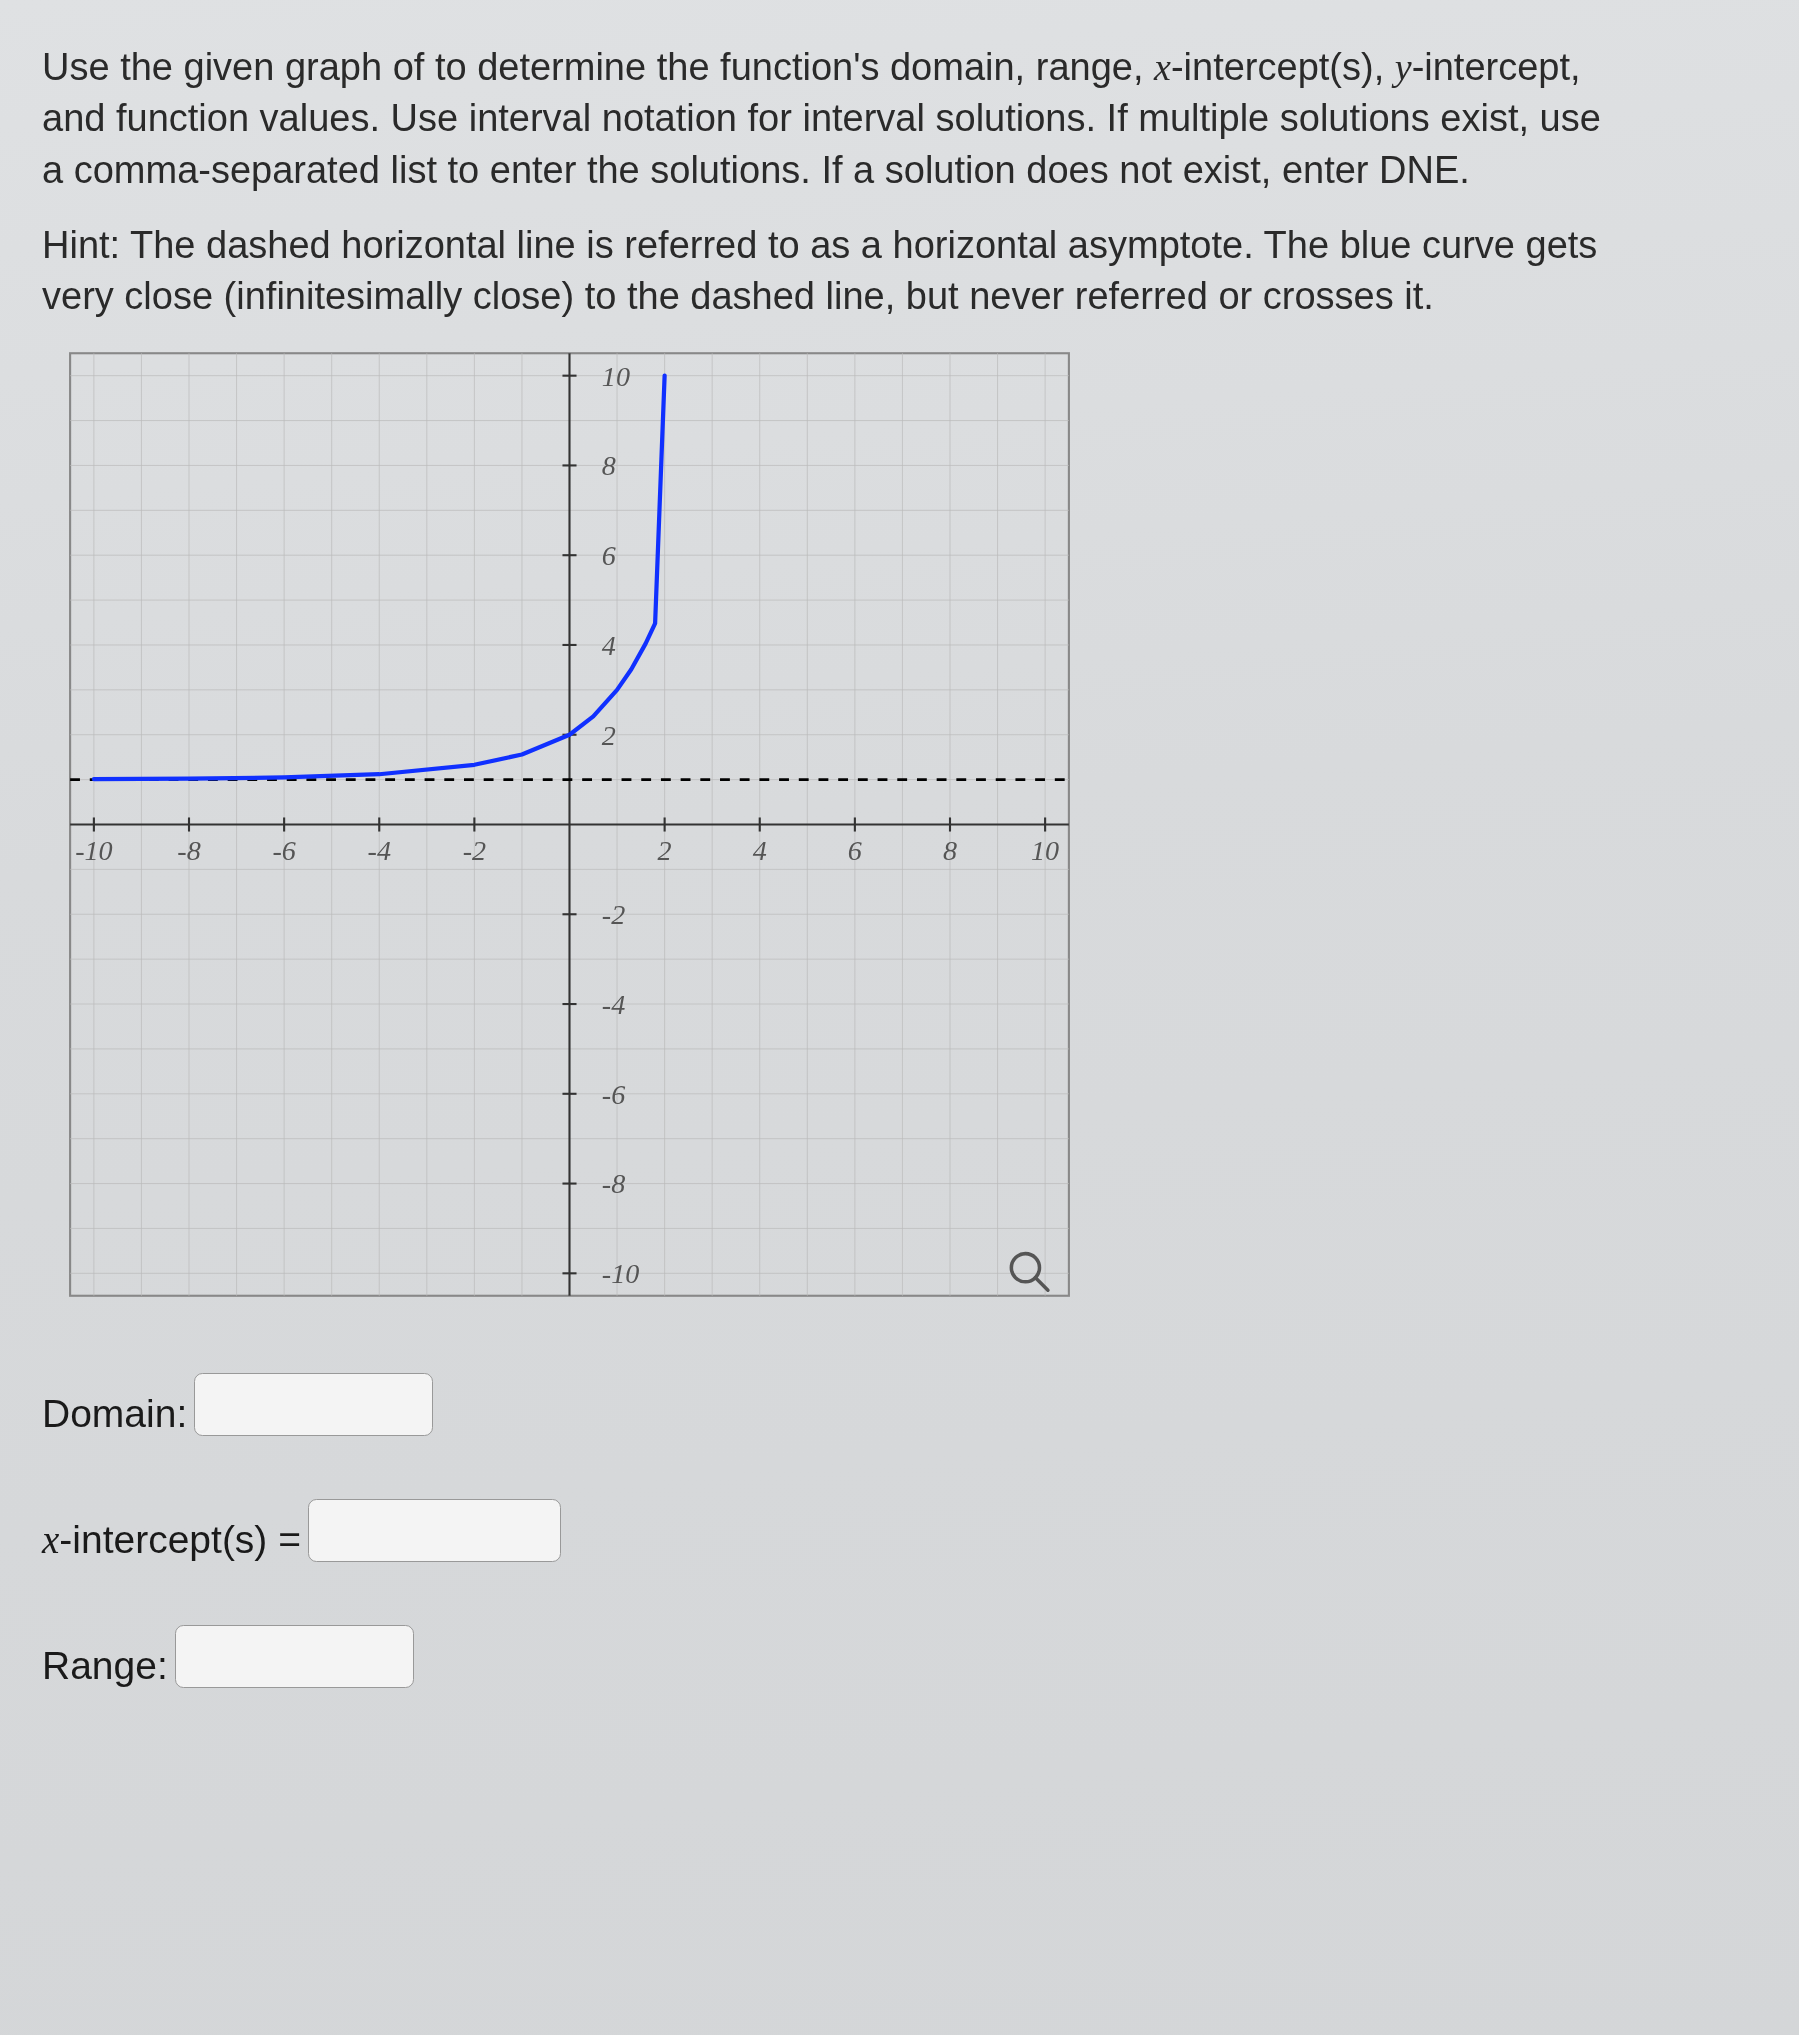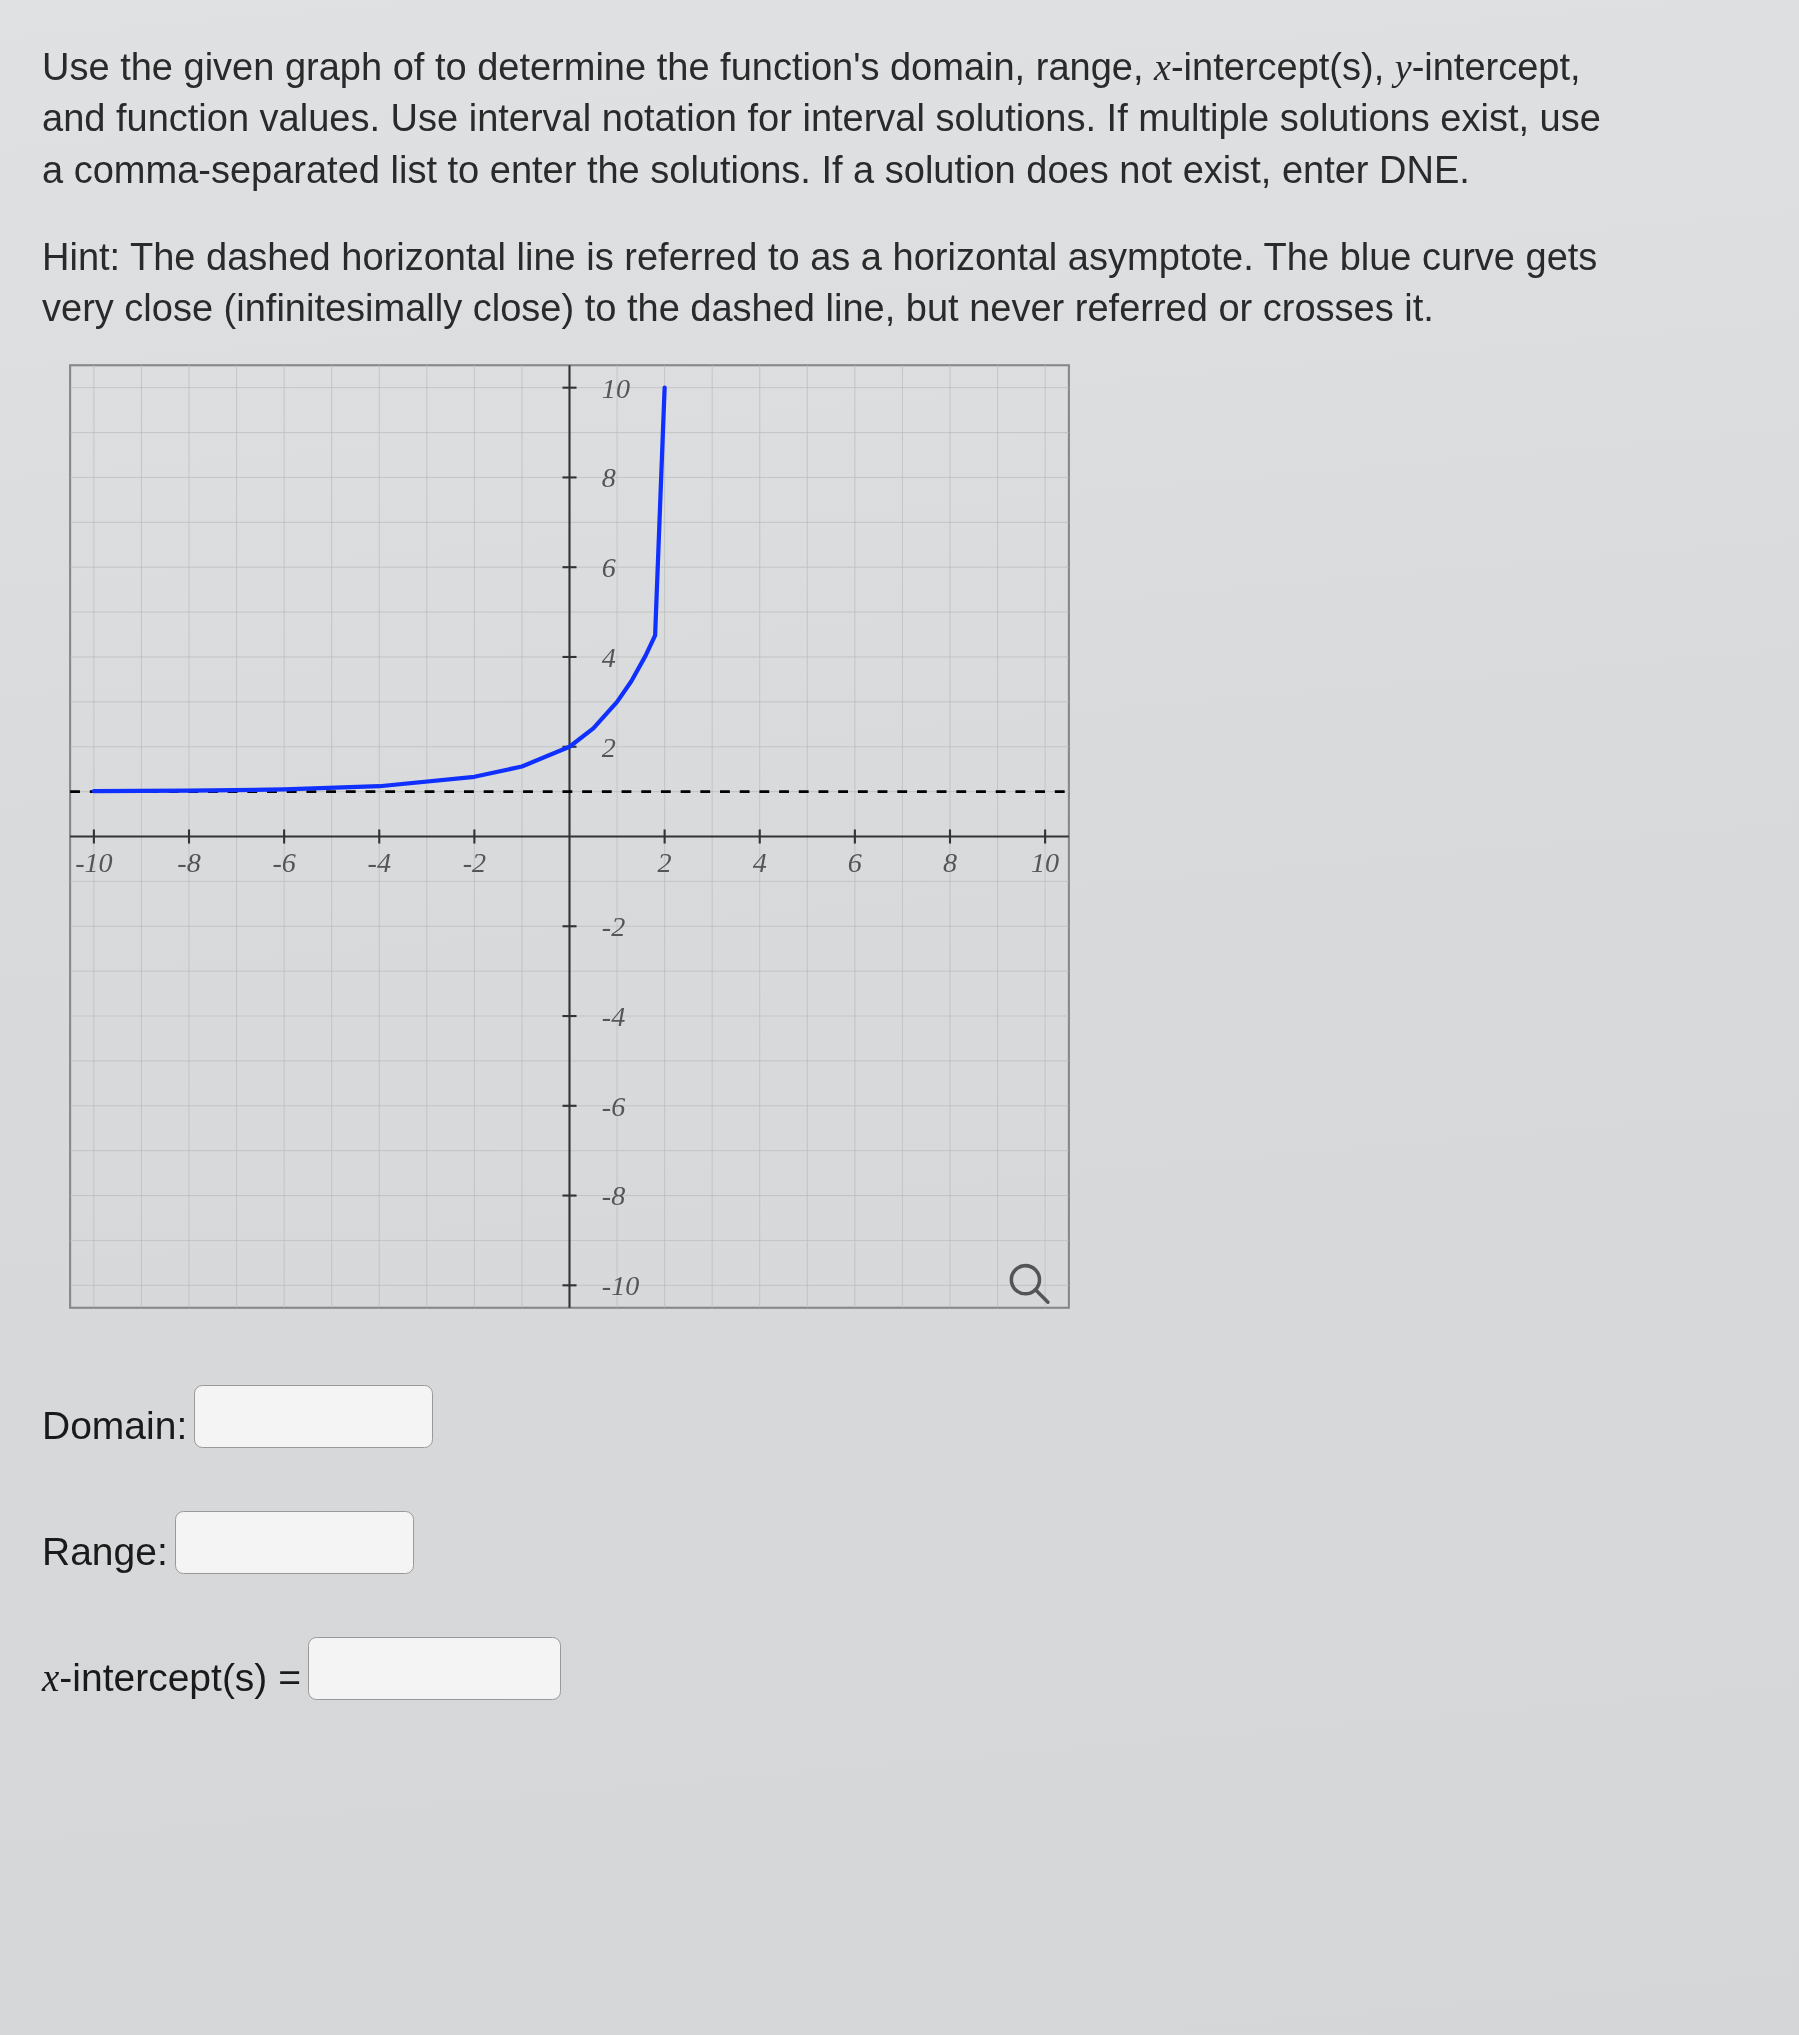--- a/index.html
+++ b/index.html
@@ -9,21 +9,21 @@
     font-family: "Segoe UI", Arial, sans-serif;
     background: linear-gradient(175deg, #dfe1e3 0%, #d8dadc 40%, #d4d6d8 100%);
     color: #1a1a1a;
     width: 1800px;
     min-height: 2035px;
   }
   .problem-text {
     font-size: 38px;
     line-height: 1.35;
     color: #2a2a2a;
-    margin-bottom: 36px;
+    margin-bottom: 24px;
     font-weight: 400;
   }
   .hint-text {
     font-size: 38px;
     line-height: 1.35;
     color: #2a2a2a;
     margin-bottom: 10px;
   }
   .math-var {
     font-family: "Times New Roman", serif;
@@ -174,27 +174,27 @@
 </div>
 
 <div class="answer-rows">
 
   <div class="answer-row">
     <span class="answer-label">Domain:</span>
     <input class="answer-input" type="text" style="">
   </div>
 
   <div class="answer-row">
-    <span class="answer-label">Range:</span>
-    <input class="answer-input" type="text" style="">
-  </div>
-
-  <div class="answer-row">
     <span class="answer-label">
       <span class="math-var">x</span><span>-intercept(s) =</span>
     </span>
     <input class="answer-input wide" type="text" style="">
   </div>
 
+  <div class="answer-row">
+    <span class="answer-label">Range:</span>
+    <input class="answer-input" type="text" style="">
+  </div>
+
 
 
 </div>
 
 
 </body></html>

